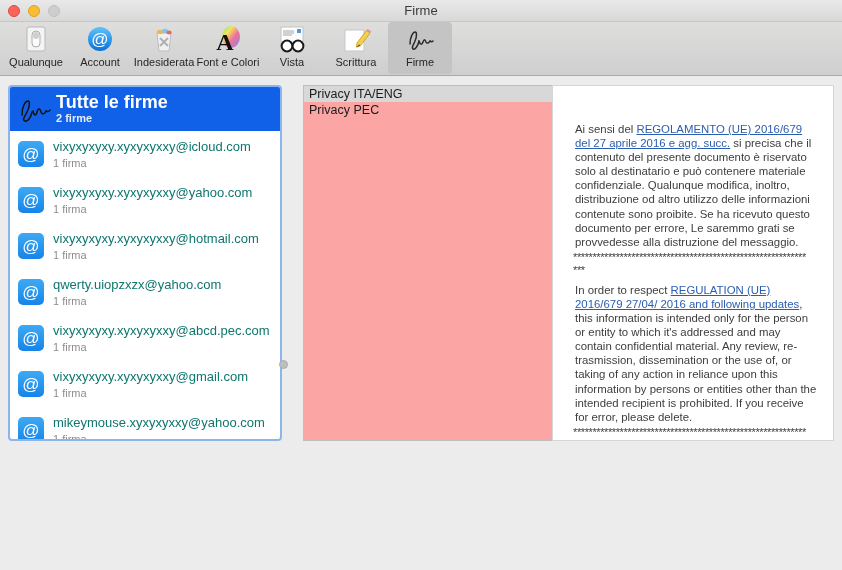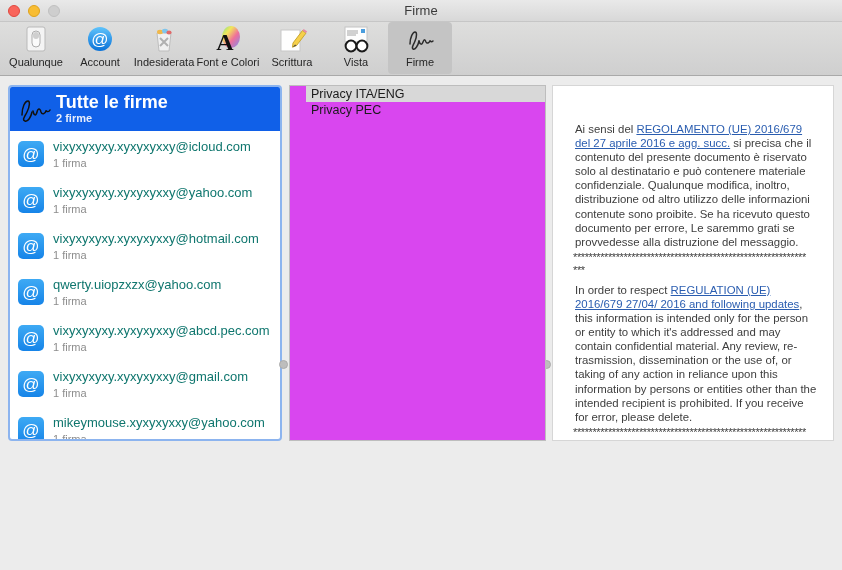--- a/index.html
+++ b/index.html
@@ -173,27 +173,26 @@
     width: 9px; height: 9px;
     border-radius: 50%;
     background: #bdbdbd;
     border: 1px solid #ababab;
     box-sizing: border-box;
   }
 
   
   .siglist {
     position: absolute;
-    left: 289px; top: 9px;
+    left: 303px; top: 9px;
     width: 257px; height: 356px;
-    background: #d946ef;
+    background: #fca5a5;
     border: 1px solid #bdbdbd;
     box-sizing: border-box;
     overflow: hidden;
-    padding-left: 16px;
   }
   .sig-item {
     height: 16px;
     line-height: 16px;
     padding-left: 5px;
     font-size: 12.5px;
     color: #1b1b1b;
     white-space: nowrap;
   }
   .sig-item.selected { background: #d8d8d8; }
@@ -364,47 +363,47 @@
           <ellipse cx="19" cy="13" rx="9" ry="11" fill="url(#rainbow)"></ellipse>
           <text x="13" y="26" font-family="Liberation Serif, serif" font-size="24" font-weight="bold" fill="#111" text-anchor="middle">A</text>
         </svg>
       </span>
       <span class="tb-label">Font e Colori</span>
     </div>
 
     <div class="tb-item">
       <span class="tb-ico">
         <svg width="32" height="31" viewBox="0 0 32 31">
-          <rect x="5" y="6" width="19" height="21" fill="#fefefe" stroke="#c7c7c7"></rect>
-          <path d="M17 19 l9.5 -12.5 l3.5 2.6 l-9.5 12.5 l-4 1.6 z" fill="#f6d04a" stroke="#c9a72f"></path>
-          <path d="M16.5 23.2 l4 -1.6 l-1.4 -1 z" fill="#4a4a4a"></path>
-          <path d="M26.5 6.5 l3.5 2.6 l1.2 -1.6 l-3.5 -2.6 z" fill="#e78aa5"></path>
-        </svg>
-      </span>
-      <span class="tb-label">Scrittura</span>
-    </div>
-
-    <div class="tb-item">
-      <span class="tb-ico">
-        <svg width="32" height="31" viewBox="0 0 32 31">
           <rect x="5" y="3" width="22" height="15" fill="#fdfdfd" stroke="#c3c3c3"></rect>
           <rect x="21" y="5" width="4" height="4" fill="#4a9ddd"></rect>
           <g stroke="#8e8e8e" stroke-width="0.8">
             <line x1="7" y1="7" x2="18" y2="7"></line>
               <line x1="7" y1="9" x2="18" y2="9"></line>
             <line x1="7" y1="11" x2="16" y2="11"></line>
           </g>
           <circle cx="11" cy="22" r="5.4" fill="#fff" stroke="#1a1a1a" stroke-width="2"></circle>
           <circle cx="22" cy="22" r="5.4" fill="#fff" stroke="#1a1a1a" stroke-width="2"></circle>
           <line x1="16.4" y1="21" x2="16.6" y2="21" stroke="#1a1a1a" stroke-width="2"></line>
         </svg>
       </span>
       <span class="tb-label">Vista</span>
     </div>
 
+    <div class="tb-item">
+      <span class="tb-ico">
+        <svg width="32" height="31" viewBox="0 0 32 31">
+          <rect x="5" y="6" width="19" height="21" fill="#fefefe" stroke="#c7c7c7"></rect>
+          <path d="M17 19 l9.5 -12.5 l3.5 2.6 l-9.5 12.5 l-4 1.6 z" fill="#f6d04a" stroke="#c9a72f"></path>
+          <path d="M16.5 23.2 l4 -1.6 l-1.4 -1 z" fill="#4a4a4a"></path>
+          <path d="M26.5 6.5 l3.5 2.6 l1.2 -1.6 l-3.5 -2.6 z" fill="#e78aa5"></path>
+        </svg>
+      </span>
+      <span class="tb-label">Scrittura</span>
+    </div>
+
     <div class="tb-item selected">
       <span class="tb-ico">
         <svg width="32" height="31" viewBox="0 0 32 31">
           <g fill="none" stroke="#2c2c2c" stroke-width="1.5" stroke-linecap="round">
             <path d="M6 20 c0 -7 3 -12 5 -12 c2 0 2 4 0 9 c-2 5 -4 7 -2 8 c2 1 5 -3 6 -8"></path>
             <path d="M15 17 c1 4 3 4 4 1 c1 -3 2 -3 3 0 c1 2 3 1 4 -1"></path>
             <path d="M26 17 c1 1 2 1 3 0"></path>
           </g>
         </svg>
       </span>

